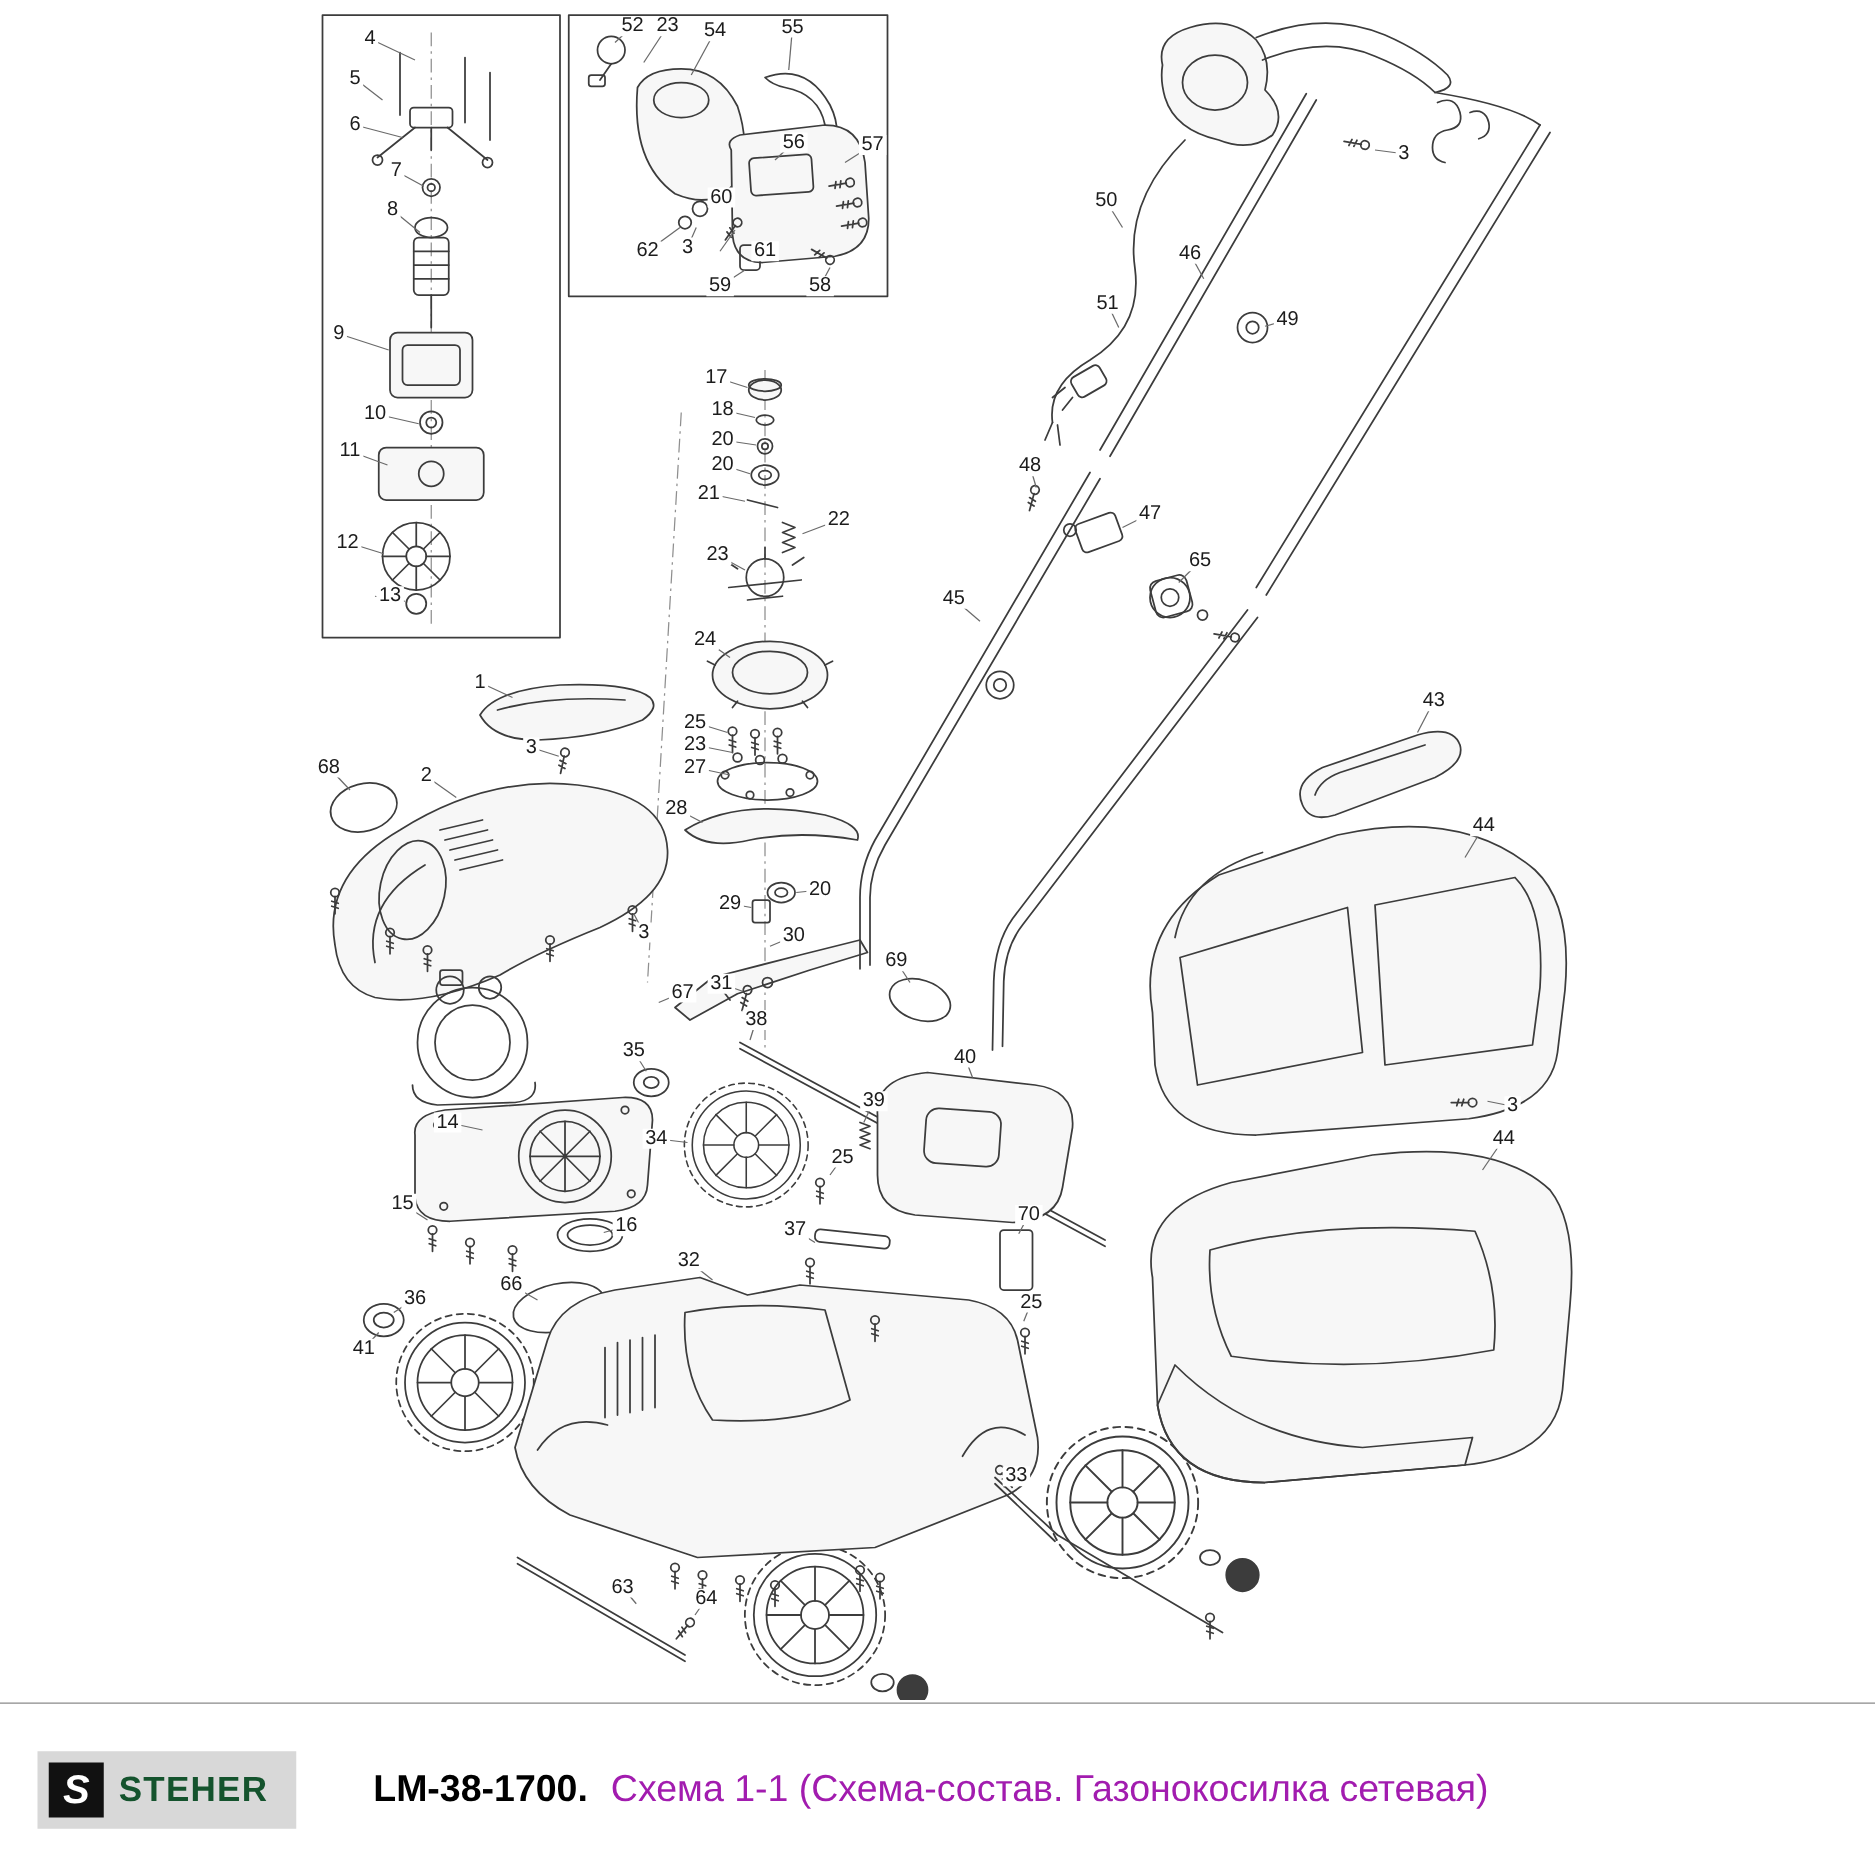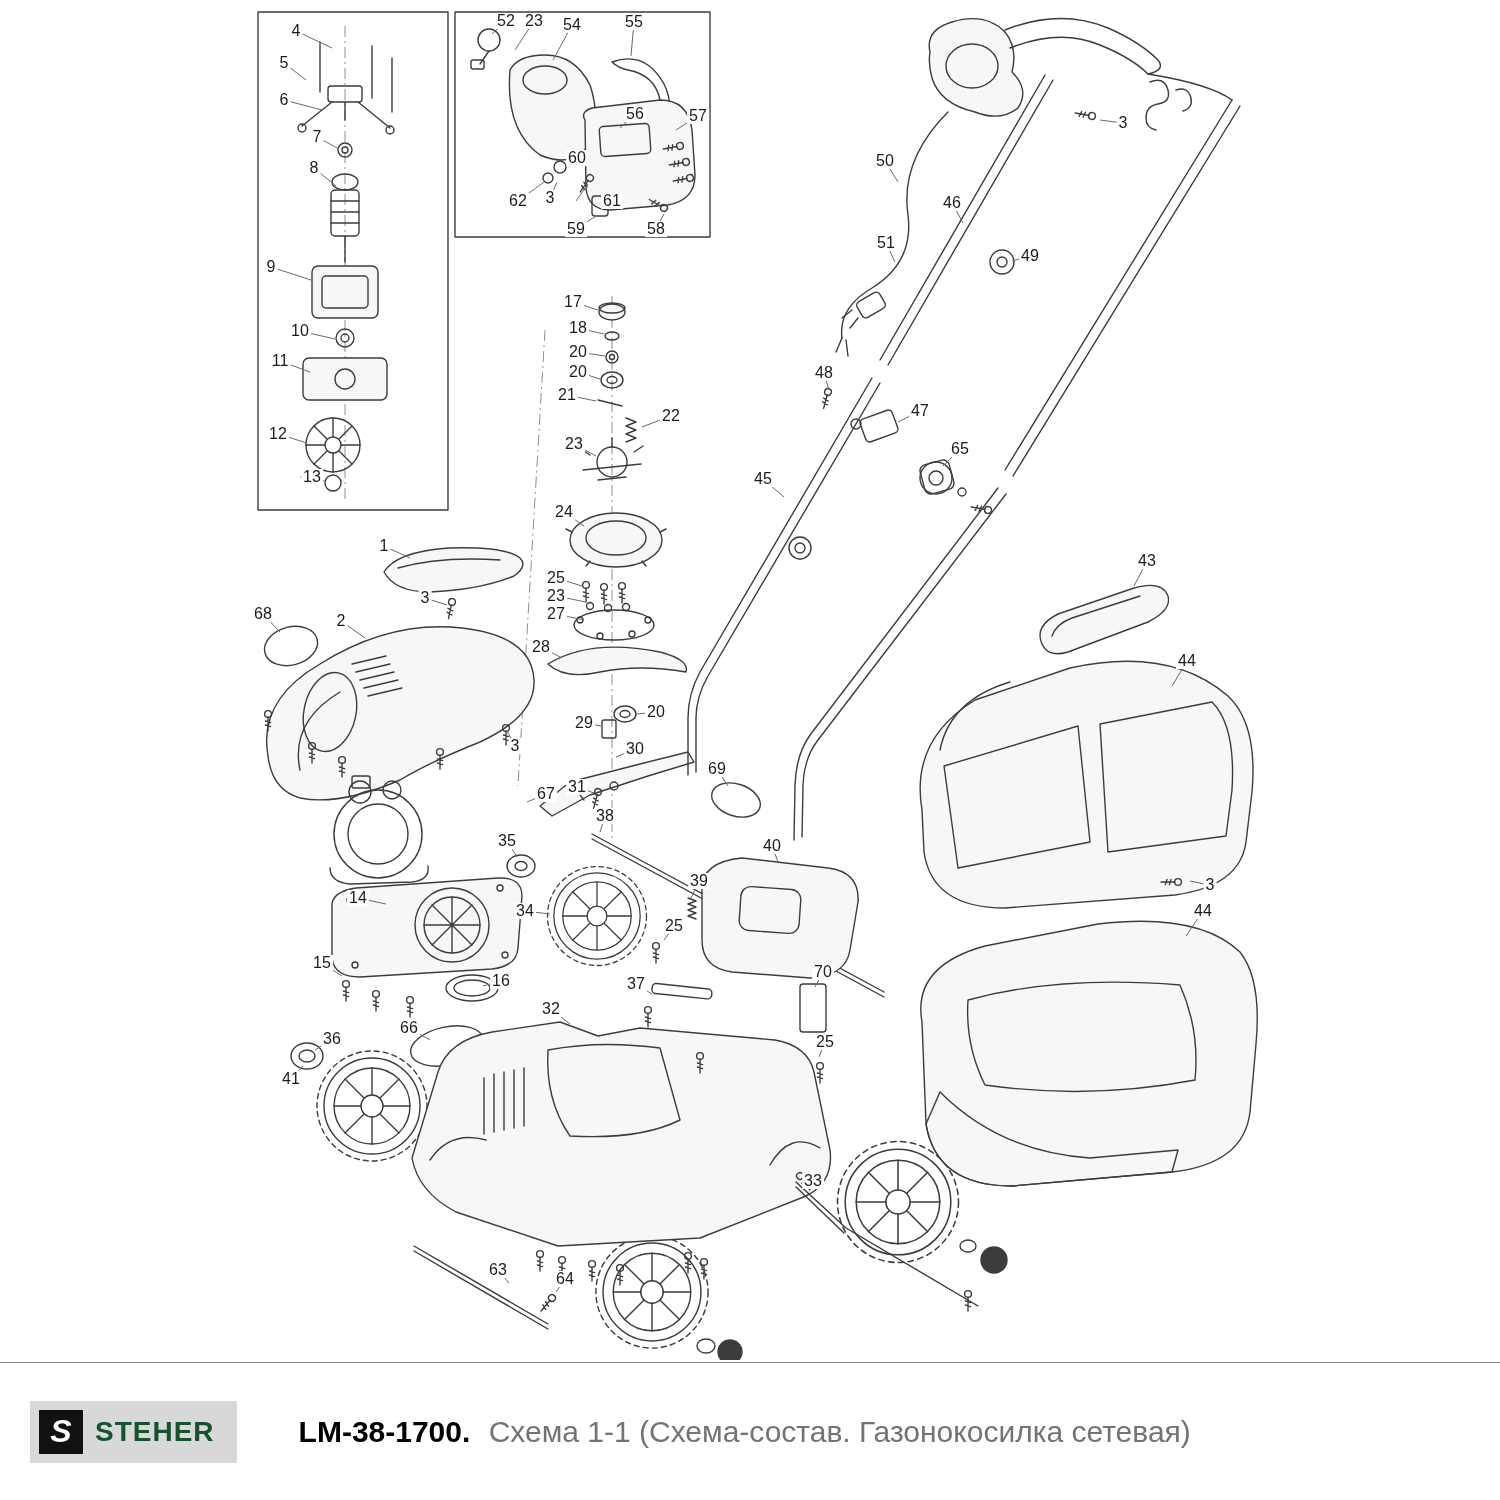--- a/index.html
+++ b/index.html
@@ -24,21 +24,21 @@
           border-top:1px solid #8a8a8a;display:flex;align-items:center;
           box-sizing:border-box;padding-left:30px;background:#fff;}
   .logo-plate{display:flex;align-items:center;gap:12px;background:#d8d8d8;
               padding:9px 22px 9px 9px;}
   .logo-mark{width:44px;height:44px;background:#111;color:#fff;display:flex;
              align-items:center;justify-content:center;font-weight:bold;
              font-size:32px;font-style:italic;font-family:"Liberation Sans",sans-serif;}
   .logo-text{font-size:28px;font-weight:bold;letter-spacing:1px;color:#14532d;}
   .doc-title{margin-left:62px;font-size:30px;color:#1a1a1a;white-space:nowrap;}
   .doc-title .model{font-weight:bold;color:#000;}
-  .doc-title .subtitle{font-weight:normal;color:#737373;margin-left:10px;margin-top:48px;}
+  .doc-title .subtitle{font-weight:normal;color:#a21caf;margin-left:10px;margin-top:48px;}
 </style>
 </head>
 <body>
 
 <div class="page">
   <div class="canvas">
 
     <svg id="artwork" width="1500" height="1360" viewBox="0 0 1500 1360">
       <defs>
         <g id="wheelS">

